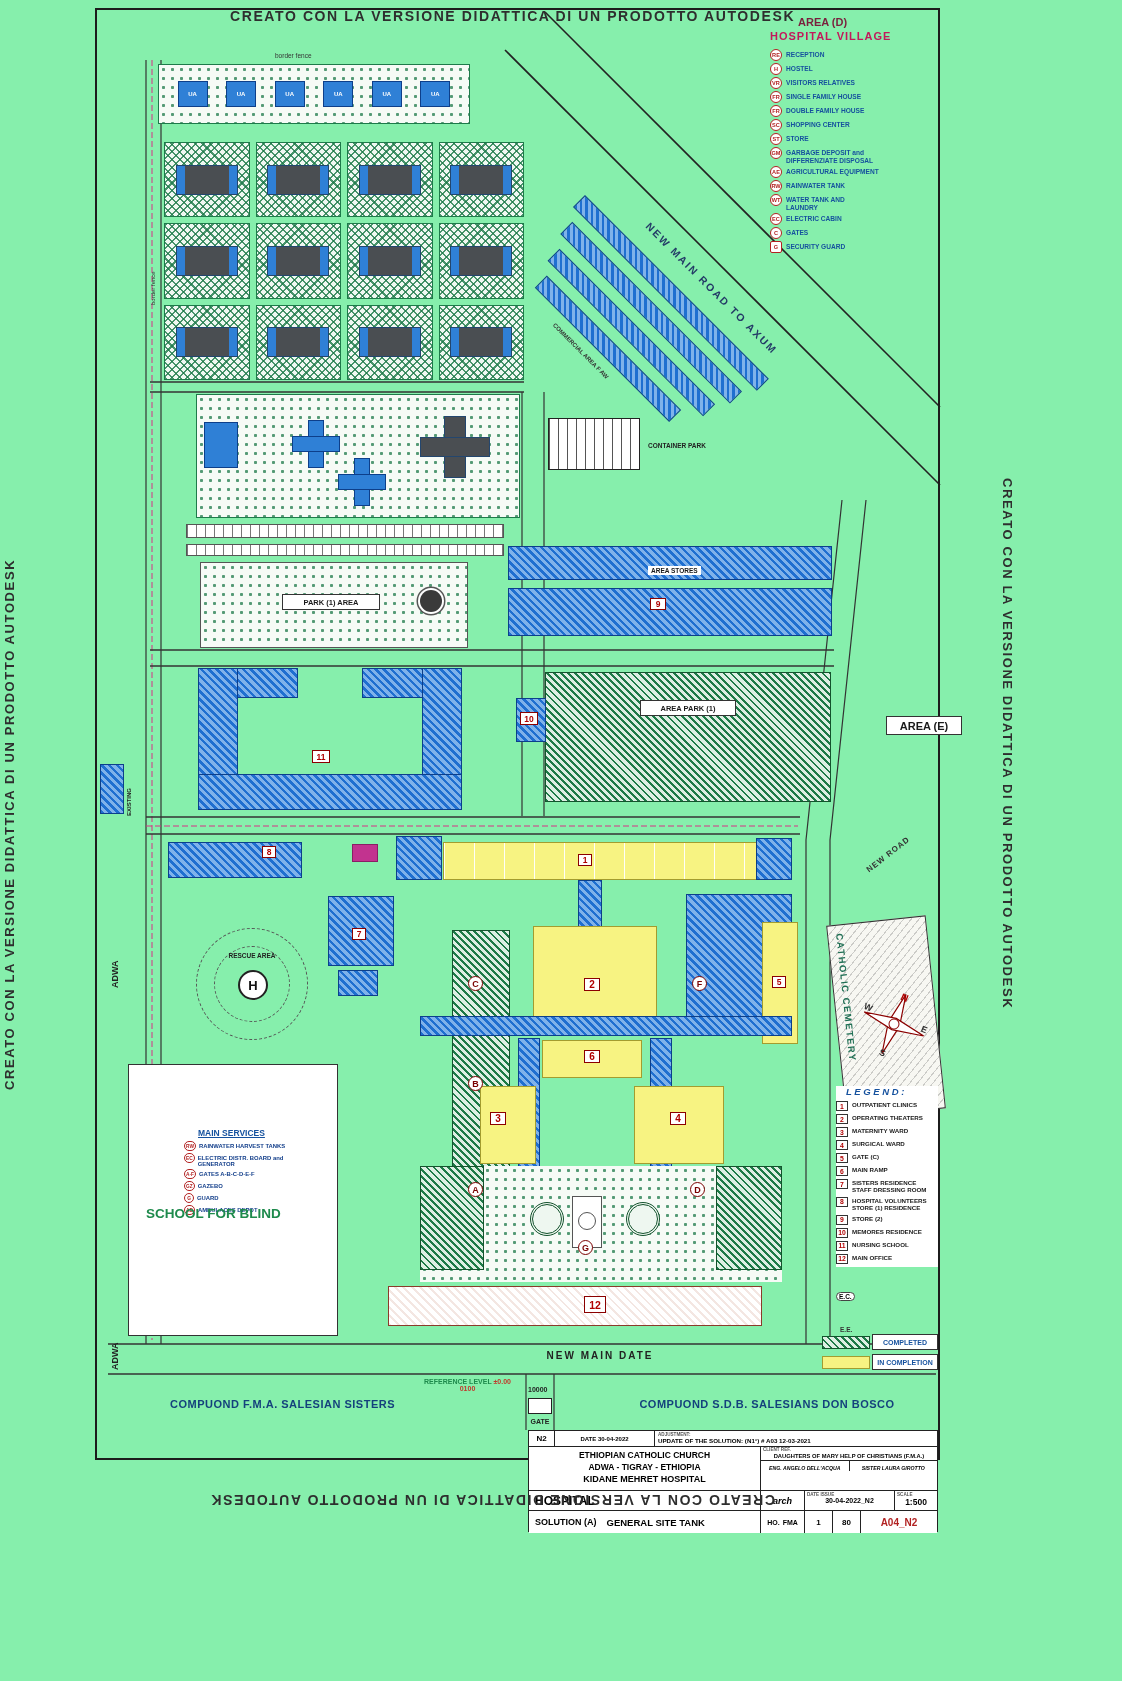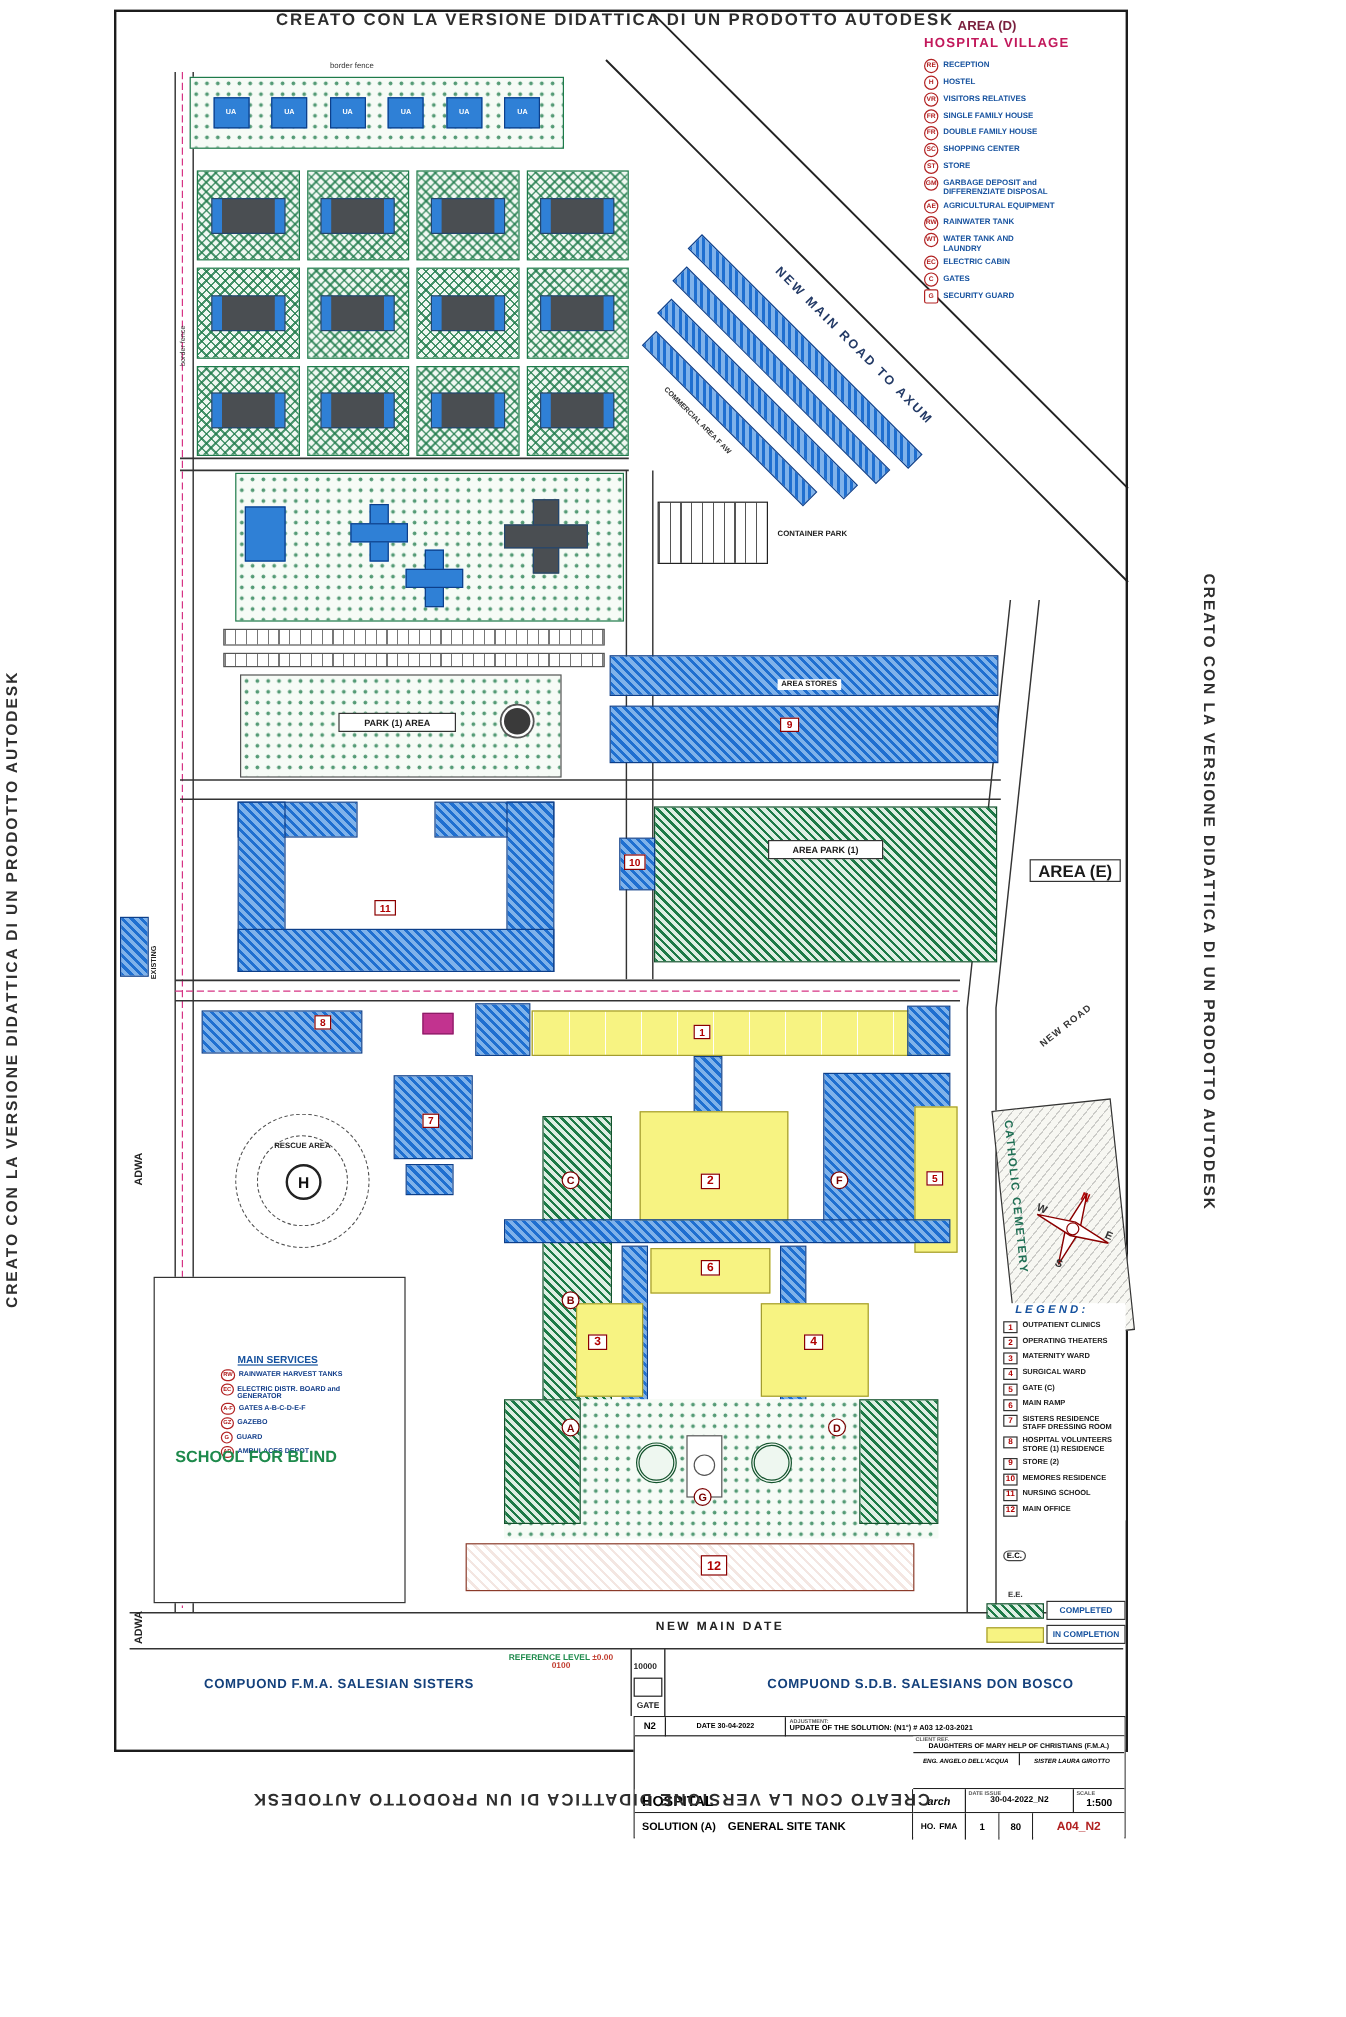--- a/index.html
+++ b/index.html
@@ -1,17 +1,17 @@
 <!DOCTYPE html>
 <html><head>
 <meta charset="utf-8">
 <style>
   *{margin:0;padding:0;box-sizing:border-box}
   body{background:#d8d8d4;font-family:"Liberation Sans","DejaVu Sans",sans-serif}
-  #page{position:relative;width:1122px;height:1681px;background:#ffffff;margin:0 auto;overflow:hidden}
+  #page{position:relative;width:1122px;height:1681px;background:#86efac;margin:0 auto;overflow:hidden}
   .abs{position:absolute}
   .wm{color:#2e2e2e;font-weight:bold;font-size:14px;letter-spacing:1.6px;white-space:nowrap;z-index:6}
   .wm-v{writing-mode:vertical-rl;font-size:13px}
   .frame{border:2px solid #1c1c1c}
   .hatchG{background:
     repeating-linear-gradient(45deg,rgba(30,122,74,.8) 0 1.5px,transparent 1.5px 5.5px),
     repeating-linear-gradient(-45deg,rgba(30,122,74,.8) 0 1.5px,transparent 1.5px 5.5px),#f0f8f2;
     border:1px solid #1e7a4a}
   .hatchGD{background:repeating-linear-gradient(45deg,#1d7a47 0 2px,#ddefe3 2px 5px);border:1px solid #14532d}
   .hatchB{background:repeating-linear-gradient(45deg,#1f6fd0 0 2.5px,#7fb2ea 2.5px 5.5px);border:1px solid #0d3f8a}
@@ -237,21 +237,21 @@
     <div class="abs hatchB" style="left:164px;top:0;width:100px;height:30px"></div>
     <div class="abs hatchB" style="left:0;top:0;width:40px;height:142px"></div>
     <div class="abs hatchB" style="left:224px;top:0;width:40px;height:142px"></div>
     <div class="abs hatchB" style="left:0;top:106px;width:264px;height:36px"></div>
   </div>
   <div class="mk" style="left:312px;top:750px;width:18px;height:13px">11</div>
 
   <div class="abs hatchB" style="left:516px;top:698px;width:30px;height:44px"></div>
   <div class="mk" style="left:520px;top:712px;width:18px;height:13px">10</div>
 
-  <div class="lblbox" style="left:858px;top:716px;width:76px;height:19px;font-size:14px">
+  <div class="lblbox" style="left:886px;top:716px;width:76px;height:19px;font-size:11px">
       <span>AREA  (E)</span>
     </div>
 
   <div class="abs" style="left:862px;top:850px;transform:rotate(-38deg);font-size:8px;font-weight:bold;color:#333;letter-spacing:1px;z-index:2">NEW  ROAD</div>
 
   <div class="abs hatchB" style="left:168px;top:842px;width:134px;height:36px"></div>
   <div class="mk" style="left:262px;top:846px;width:14px;height:12px">8</div>
   <div class="abs" style="left:352px;top:844px;width:26px;height:18px;background:#c2338f;border:1px solid #8b1d66"></div>
   <div class="abs hatchB" style="left:396px;top:836px;width:46px;height:44px"></div>
   <div class="abs yellow-part" style="left:443px;top:842px;width:348px;height:38px"></div>
@@ -441,20 +441,25 @@
         <span>N2</span>
       </div>
     <div class="tb-cell" style="left:26px;top:0;width:100px;height:16px;display:flex;align-items:center;justify-content:center;font-size:6px;font-weight:bold">
         <span>DATE  30-04-2022</span>
       </div>
     <div class="tb-cell" style="left:126px;top:0;width:282px;height:16px;padding:1px 3px;border-right:none">
       <span class="cap">ADJUSTMENT:</span>
       <span style="font-size:6.2px;font-weight:bold;display:block">UPDATE OF THE SOLUTION: (N1°) # A03 12-03-2021</span>
     </div>
 
+    <div class="tb-cell" style="left:0;top:16px;width:232px;height:44px;text-align:center;padding-top:3px">
+      <div style="font-size:8.5px;font-weight:bold">ETHIOPIAN  CATHOLIC  CHURCH</div>
+      <div style="font-size:8.5px;font-weight:bold;margin-top:2px">ADWA  -  TIGRAY  -  ETHIOPIA</div>
+      <div style="font-size:9px;font-weight:bold;margin-top:2px">KIDANE  MEHRET  HOSPITAL</div>
+    </div>
     <div class="tb-cell" style="left:232px;top:16px;width:176px;height:44px;border-right:none">
       <span class="cap" style="padding-left:2px">CLIENT REF.</span>
       <div style="font-size:5.8px;font-weight:bold;text-align:center;padding:1px 2px;border-bottom:1px solid #222">DAUGHTERS OF MARY HELP OF CHRISTIANS (F.M.A.)</div>
       <div style="display:flex">
         <div style="flex:1;font-size:5.2px;font-weight:bold;text-align:center;padding-top:4px;border-right:1px solid #222;font-style:italic">ENG. ANGELO DELL'ACQUA</div>
         <div style="flex:1;font-size:5.2px;font-weight:bold;text-align:center;padding-top:4px;font-style:italic">SISTER LAURA GIROTTO</div>
       </div>
     </div>
 
     <div class="tb-cell" style="left:0;top:60px;width:232px;height:20px;display:flex;align-items:center;padding-left:6px;font-size:12px;font-weight:bold">

